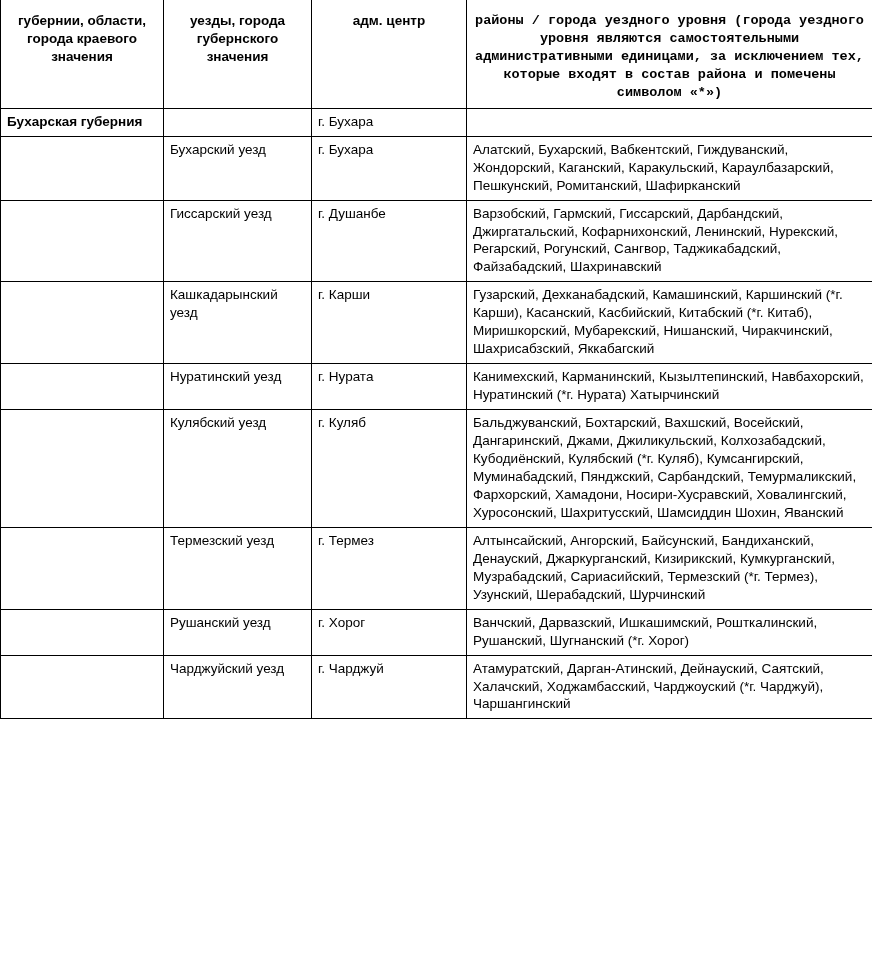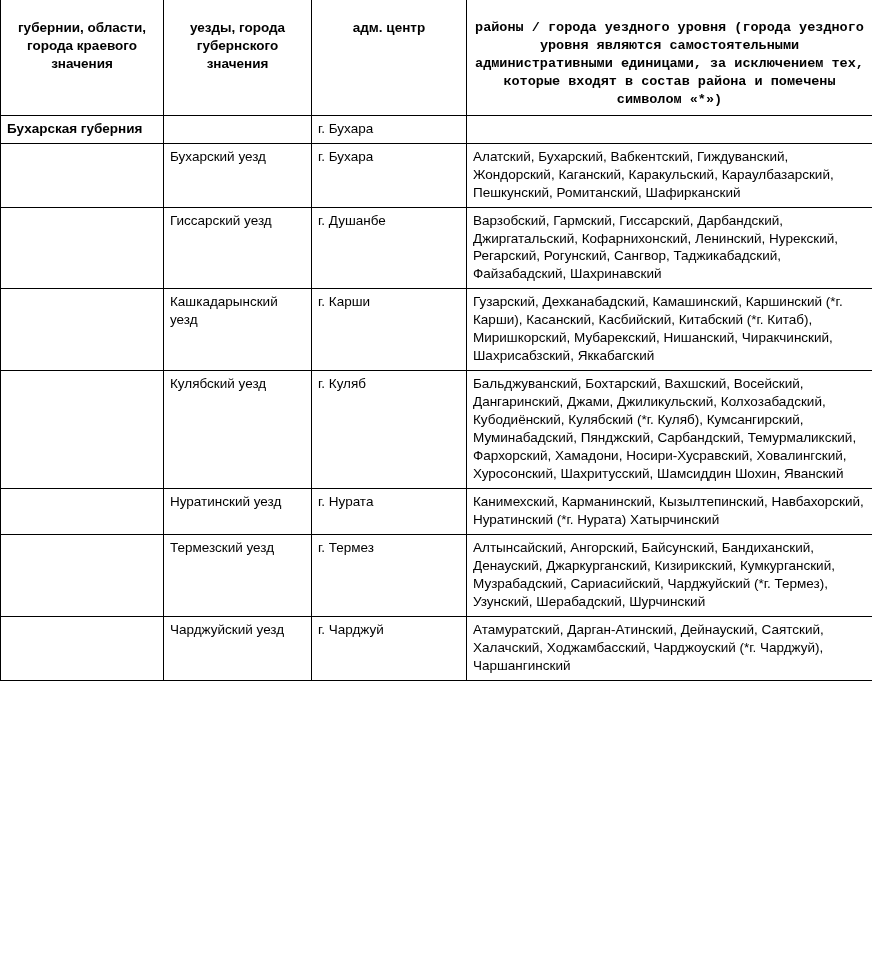--- a/index.html
+++ b/index.html
@@ -24,21 +24,21 @@
     border: 1px solid #000000;
     vertical-align: top;
     padding: 4px 6px 5px 6px;
     font-size: 13.5px;
     line-height: 1.33;
   }
   table.admin-table thead th {
     text-align: center;
     font-weight: bold;
     vertical-align: top;
-    padding-top: 19px;
+    padding-top: 12px;
     padding-bottom: 6px;
     border-top: none;
   }
   
   col.c1 { width: 163px; }
   col.c2 { width: 148px; }
   col.c3 { width: 155px; }
   col.c4 { width: 406px; }
 
   .head-c1, .head-c2, .head-c3 { font-size: 13.5px; }
@@ -87,35 +87,41 @@
       <td class="cell-districts">Варзобский, Гармский, Гиссарский, Дарбандский, Джиргатальский, Кофарнихонский, Ленинский, Нурекский, Регарский, Рогунский, Сангвор, Таджикабадский, Файзабадский, Шахринавский</td>
     </tr>
     <tr>
       <td class="cell-region"></td>
       <td class="cell-uezd">Кашкадарынский уезд</td>
       <td class="cell-center">г. Карши</td>
       <td class="cell-districts">Гузарский, Дехканабадский, Камашинский, Каршинский (*г. Карши), Касанский, Касбийский, Китабский (*г. Китаб), Миришкорский, Мубарекский, Нишанский, Чиракчинский, Шахрисабзский, Яккабагский</td>
     </tr>
     <tr>
       <td class="cell-region"></td>
+      <td class="cell-uezd">Нуратинский уезд</td>
+      <td class="cell-center">г. Нурата</td>
+      <td class="cell-districts">Канимехский, Карманинский, Кызылтепинский, Навбахорский, Нуратинский (*г. Нурата) Хатырчинский</td>
+    </tr>
+    <tr>
+      <td class="cell-region"></td>
       <td class="cell-uezd">Кулябский уезд</td>
       <td class="cell-center">г. Куляб</td>
       <td class="cell-districts">Бальджуванский, Бохтарский, Вахшский, Восейский, Дангаринский, Джами, Джиликульский, Колхозабадский, Кубодиёнский, Кулябский (*г. Куляб), Кумсангирский, Муминабадский, Пянджский, Сарбандский, Темурмаликский, Фархорский, Хамадони, Носири-Хусравский, Ховалингский, Хуросонский, Шахритусский, Шамсиддин Шохин, Яванский</td>
     </tr>
     <tr>
       <td class="cell-region"></td>
-      <td class="cell-uezd">Нуратинский уезд</td>
-      <td class="cell-center">г. Нурата</td>
-      <td class="cell-districts">Канимехский, Карманинский, Кызылтепинский, Навбахорский, Нуратинский (*г. Нурата) Хатырчинский</td>
+      <td class="cell-uezd">Термезский уезд</td>
+      <td class="cell-center">г. Термез</td>
+      <td class="cell-districts">Алтынсайский, Ангорский, Байсунский, Бандиханский, Денауский, Джаркурганский, Кизирикский, Кумкурганский, Музрабадский, Сариасийский, Термезский (*г. Термез), Узунский, Шерабадский, Шурчинский</td>
     </tr>
     <tr>
       <td class="cell-region"></td>
-      <td class="cell-uezd">Термезский уезд</td>
-      <td class="cell-center">г. Термез</td>
-      <td class="cell-districts">Алтынсайский, Ангорский, Байсунский, Бандиханский, Денауский, Джаркурганский, Кизирикский, Кумкурганский, Музрабадский, Сариасийский, Чарджуйский (*г. Термез), Узунский, Шерабадский, Шурчинский</td>
+      <td class="cell-uezd">Рушанский уезд</td>
+      <td class="cell-center">г. Хорог</td>
+      <td class="cell-districts">Ванчский, Дарвазский, Ишкашимский, Рошткалинский, Рушанский, Шугнанский (*г. Хорог)</td>
     </tr>
     <tr>
       <td class="cell-region"></td>
       <td class="cell-uezd">Чарджуйский уезд</td>
       <td class="cell-center">г. Чарджуй</td>
       <td class="cell-districts">Атамуратский, Дарган-Атинский, Дейнауский, Саятский, Халачский, Ходжамбасский, Чарджоуский (*г. Чарджуй), Чаршангинский</td>
     </tr>
   </tbody>
 </table>
 

